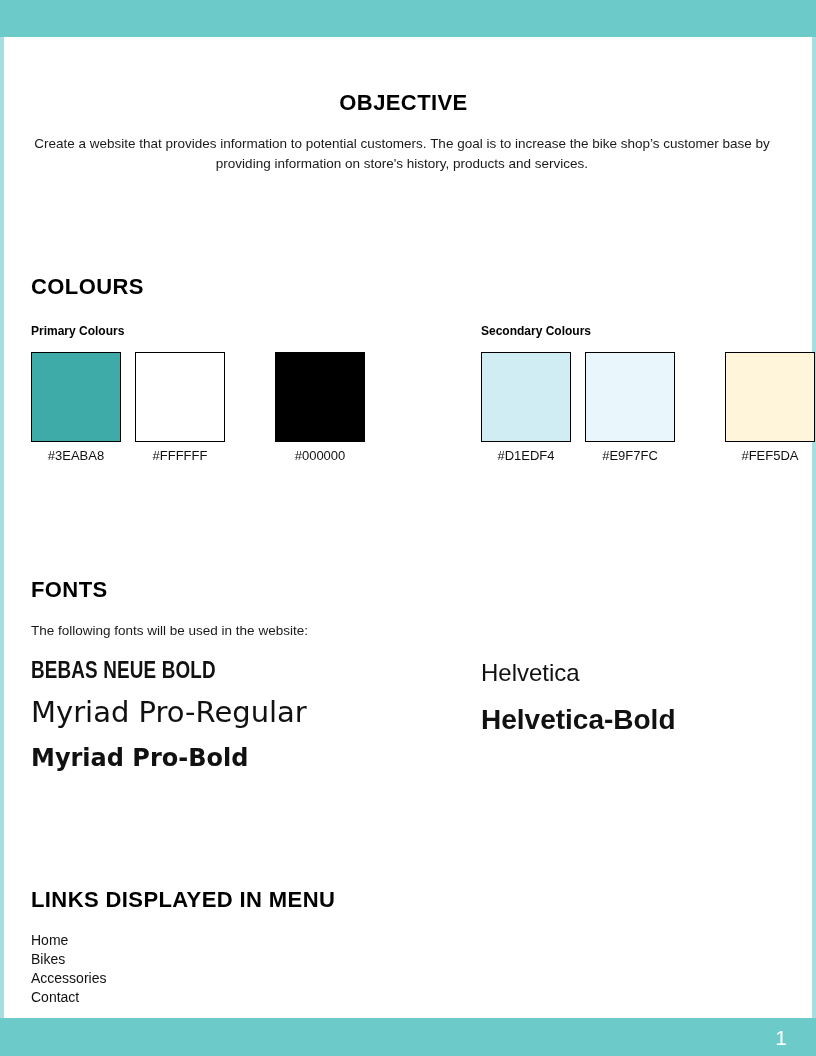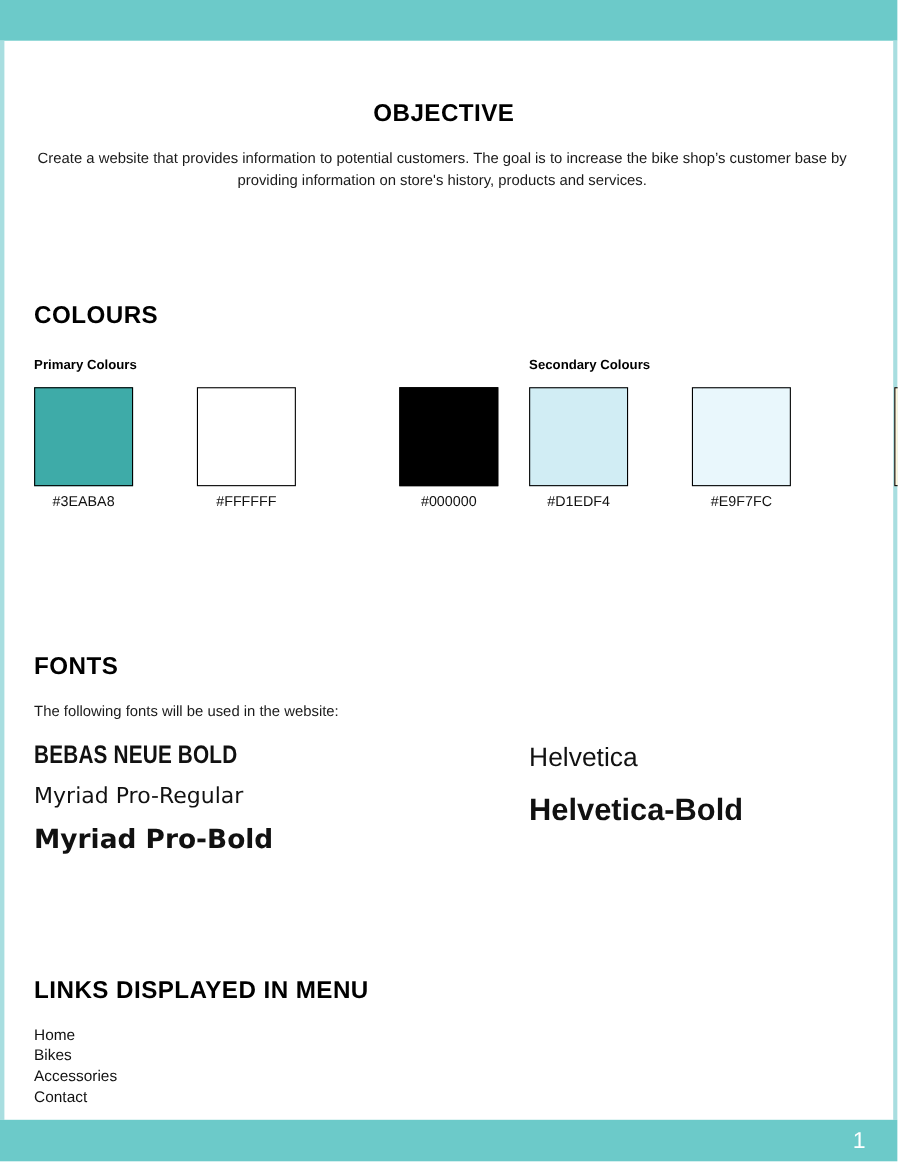--- a/index.html
+++ b/index.html
@@ -127,21 +127,20 @@
     font-size: 12px;
     font-weight: bold;
     color: #000000;
     margin: 0 0 14px 0;
     font-family: "Liberation Sans", sans-serif;
   }
 
   .swatch-row {
     display: flex;
     align-items: flex-start;
-    gap: 44px;
   }
   .swatch-item {
     display: flex;
     flex-direction: column;
     align-items: center;
     margin-right: 14px;
   }
   .swatch-item:last-child { margin-right: 0; padding-left: 36px; }
 
   .swatch-chip {
@@ -155,21 +154,21 @@
     font-size: 13px;
     color: #111111;
     font-family: "Liberation Sans", sans-serif;
     white-space: nowrap;
   }
 
   
   .fonts-block {
     position: absolute;
     left: 31px;
-    top: 556px;
+    top: 540px;
     width: 748px;
   }
   .fonts-block .section-title { margin-bottom: 18px; }
   .fonts-intro { margin-bottom: 16px; }
 
   .fonts-columns {
     position: relative;
     min-height: 130px;
   }
   .fonts-col {
@@ -188,21 +187,21 @@
     font-size: 23px;
     letter-spacing: 0.2px;
     text-transform: uppercase;
     transform: scaleX(0.82);
     transform-origin: left center;
     line-height: 1.15;
   }
   .font-myriad-regular {
     font-family: "DejaVu Sans", sans-serif;
     font-weight: normal;
-    font-size: 20px;
+    font-size: 29px;
     line-height: 1.3;
   }
   .font-myriad-bold {
     font-family: "DejaVu Sans", sans-serif;
     font-weight: bold;
     font-size: 24px;
     line-height: 1.3;
     margin-top: 12px;
   }
   .font-helvetica-regular {

